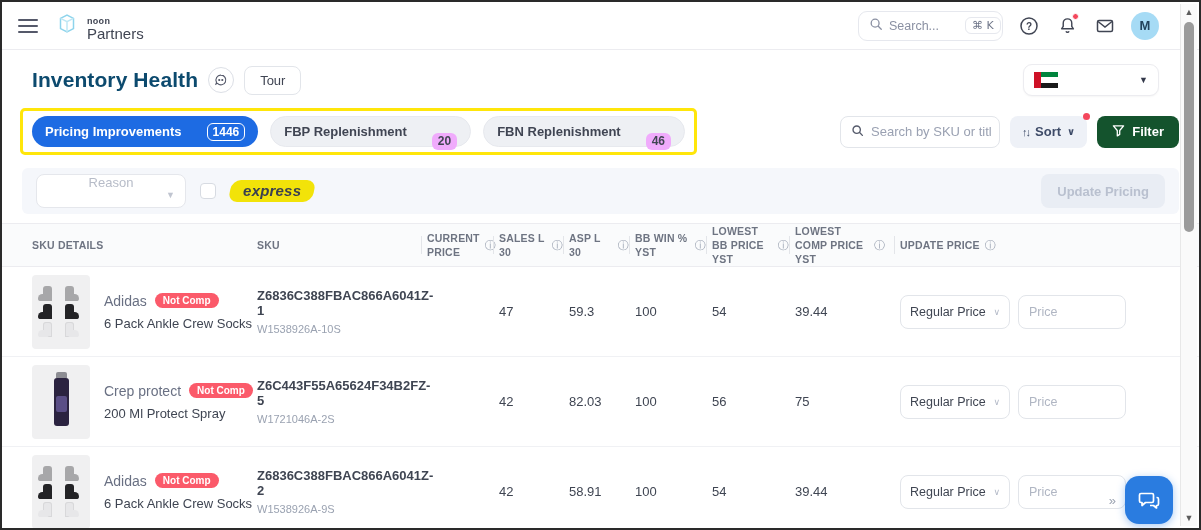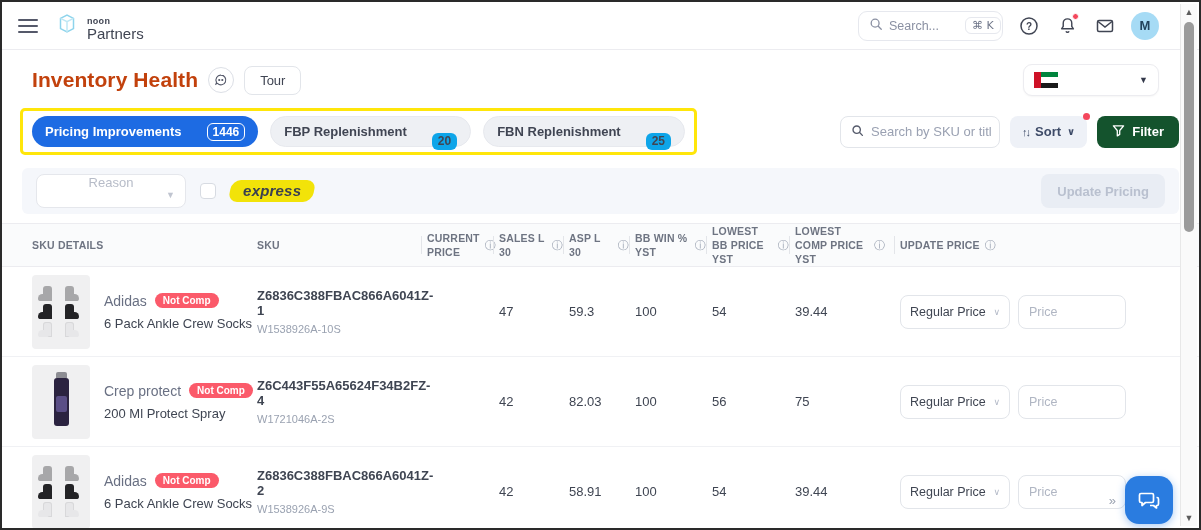--- a/index.html
+++ b/index.html
@@ -19,39 +19,39 @@
   .global-search { display:flex; align-items:center; gap:6px; border:1px solid #e6e8ee; border-radius:9px; height:30px; padding:0 6px 0 10px; width:145px; }
   .global-search input { border:none; outline:none; width:70px; font-size:12.5px; color:#3f4552; font-family:inherit; }
   .global-search input::placeholder { color:#8a90a2; }
   .kbd { display:flex; align-items:center; gap:2px; border:1px solid #e6e8ee; border-radius:6px; padding:1px 6px; font-size:11px; color:#6f7689; font-family:"DejaVu Sans",sans-serif; white-space:nowrap; }
   .icon-btn { position:relative; width:24px; height:24px; display:flex; align-items:center; justify-content:center; cursor:pointer; }
   .notif-dot { position:absolute; top:-1px; right:0; width:7px; height:7px; border-radius:50%; background:#f4475c; border:1px solid #fff; }
   .avatar { width:28px; height:28px; border-radius:50%; background:#a6dbf5; color:#23445c; font-size:13px; font-weight:700; display:flex; align-items:center; justify-content:center; cursor:pointer; }
 
   
   .page-head { display:flex; align-items:center; padding:14px 40px 8px 30px; }
-  .page-title { font-size:21px; font-weight:700; color:#c2410c; letter-spacing:.1px; }
+  .page-title { font-size:21px; font-weight:700; color:#0c4a6e; letter-spacing:.1px; }
   .title-chat { width:26px; height:26px; border:1px solid #dcdfe6; border-radius:50%; margin-left:10px; display:flex; align-items:center; justify-content:center; cursor:pointer; }
   .tour-btn { margin-left:10px; border:1px solid #e2e5ea; background:#fff; border-radius:8px; padding:6px 15px; font-size:13px; color:#404553; cursor:pointer; font-family:inherit; }
   .flag-select { margin-left:auto; width:136px; height:32px; border:1px solid #ececf0; border-radius:9px; box-shadow:0 1px 2px rgba(0,0,0,.04); display:flex; align-items:center; padding:0 10px; cursor:pointer; background:#fff; }
   .flag { width:24px; height:16px; display:flex; position:relative; }
   .flag .red { width:7px; height:16px; background:#ce1126; }
   .flag .stripes { flex:1; display:flex; flex-direction:column; }
   .flag .stripes div { flex:1; }
   .flag .g { background:#00843d; } .flag .w { background:#fff; border-left:none; } .flag .b { background:#1a1a1a; }
   .flag-caret { margin-left:auto; font-size:9px; color:#33384a; }
 
   
   .tabs-row { display:flex; align-items:center; padding:4px 20px 0 18px; }
   .tabs-highlight { border:3px solid #ffe60a; border-radius:5px; padding:5px 9px; display:flex; align-items:center; gap:12px; }
   .tab { display:flex; align-items:center; gap:25px; height:31px; padding:0 13px; border-radius:17px; font-size:13px; font-weight:700; cursor:pointer; white-space:nowrap; }
   .tab.active { background:#1d6be3; color:#fff; }
   .tab.active .tab-count { border:1.5px solid #fff; border-radius:6px; padding:0 5px; font-size:12px; line-height:16px; }
   .tab.inactive { background:#eef0f4; color:#404553; border:1px solid #e7e9ee; font-weight:600; }
-  .tab.inactive .tab-count { background:#0ea5e9; border-radius:6px; padding:0 6px; font-size:12px; line-height:17px;margin-top:20px; }
+  .tab.inactive .tab-count { background:#f0abfc; border-radius:6px; padding:0 6px; font-size:12px; line-height:17px;margin-top:20px; }
   .tabs-right { margin-left:auto; display:flex; align-items:center; gap:10px; }
   .sku-search { display:flex; align-items:center; gap:7px; border:1px solid #e2e5ea; border-radius:8px; height:32px; padding:0 10px; width:160px; background:#fff; }
   .sku-search input { border:none; outline:none; width:120px; font-size:13px; font-family:inherit; color:#3f4552; }
   .sku-search input::placeholder { color:#9aa1b2; }
   .sort-btn { position:relative; display:flex; align-items:center; gap:6px; background:#eef1f7; border:none; border-radius:8px; height:32px; padding:0 12px; font-size:13px; font-weight:600; color:#3e4b68; cursor:pointer; font-family:inherit; }
   .sort-arrows { font-size:11px; letter-spacing:-2px; color:#3e4b68; }
   .sort-caret { font-size:10px; }
   .sort-dot { position:absolute; top:-3px; right:-3px; width:7px; height:7px; border-radius:50%; background:#f4475c; }
   .filter-btn { display:flex; align-items:center; gap:7px; background:#14532d; color:#fff; border:none; border-radius:8px; height:32px; padding:0 15px; font-size:13px; font-weight:600; cursor:pointer; font-family:inherit; }
 
@@ -196,21 +196,21 @@
       <div class="tab active">
         <span>Pricing Improvements</span>
         <span class="tab-count">1446</span>
       </div>
       <div class="tab inactive">
         <span>FBP Replenishment</span>
         <span class="tab-count">20</span>
       </div>
       <div class="tab inactive">
         <span>FBN Replenishment</span>
-        <span class="tab-count">25</span>
+        <span class="tab-count">46</span>
       </div>
     </div>
     <div class="tabs-right">
       <div class="sku-search">
         <span>
           <svg width="13" height="13" viewBox="0 0 16 16">
               <circle cx="7" cy="7" r="4.5" fill="none" stroke="#555a6b" stroke-width="1.7"></circle>
               <line x1="10.6" y1="10.6" x2="14" y2="14" stroke="#555a6b" stroke-width="1.7" stroke-linecap="round"></line>
             </svg>
         </span>
@@ -329,21 +329,21 @@
         </div>
         <div class="dtext">
           <div class="brandline">
             <span class="brand-name">Crep protect</span>
             <span class="notcomp">Not Comp</span>
           </div>
           <span class="ptitle">200 Ml Protect Spray</span>
         </div>
       </div>
       <div class="cell c2 skucell">
-        <span class="sku1">Z6C443F55A65624F34B2FZ-4</span>
+        <span class="sku1">Z6C443F55A65624F34B2FZ-5</span>
         <span class="sku2">W1721046A-2S</span>
       </div>
       <div class="cell c3"></div>
       <div class="cell c4">42</div>
       <div class="cell c5">82.03</div>
       <div class="cell c6">100</div>
       <div class="cell c7">56</div>
       <div class="cell c8">75</div>
       <div class="cell c9 upd">
         <div class="price-type">

